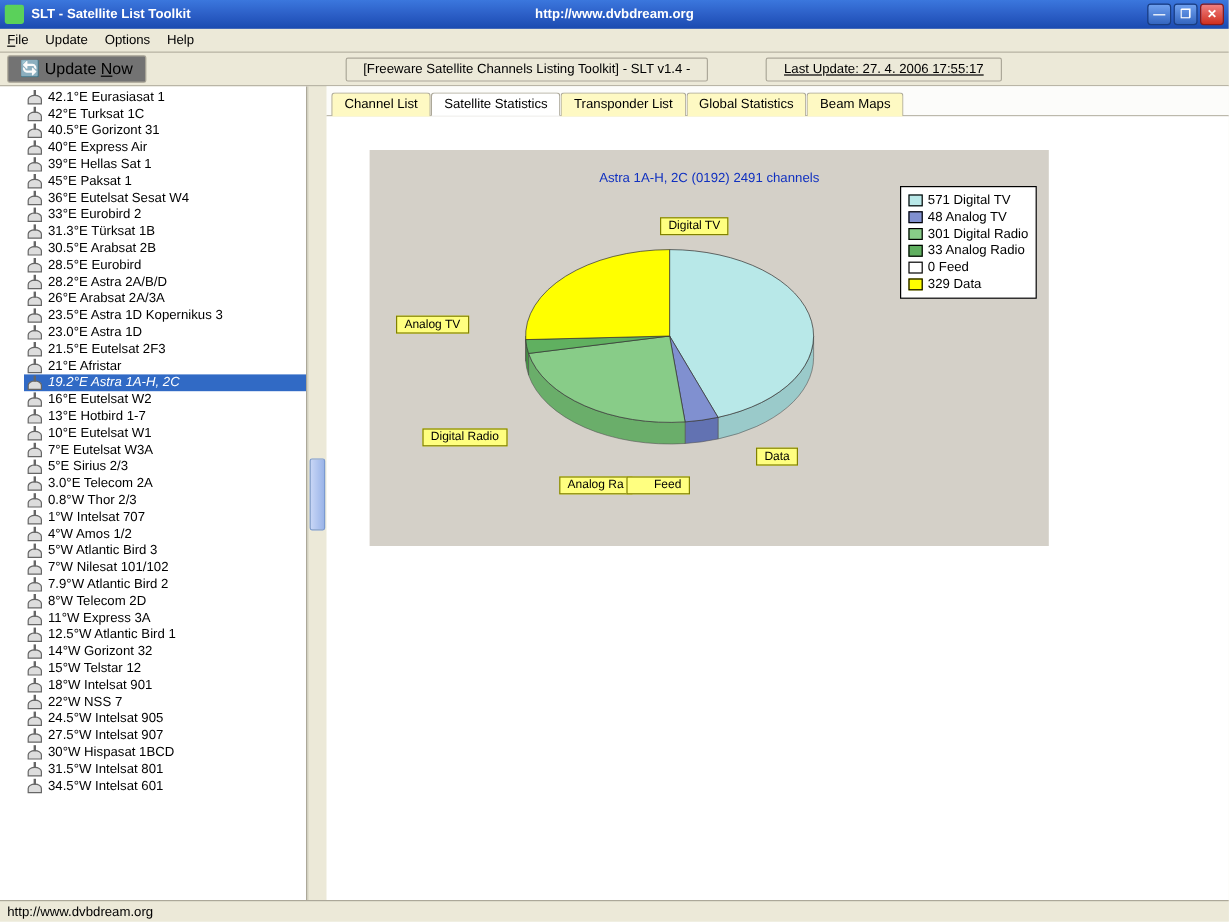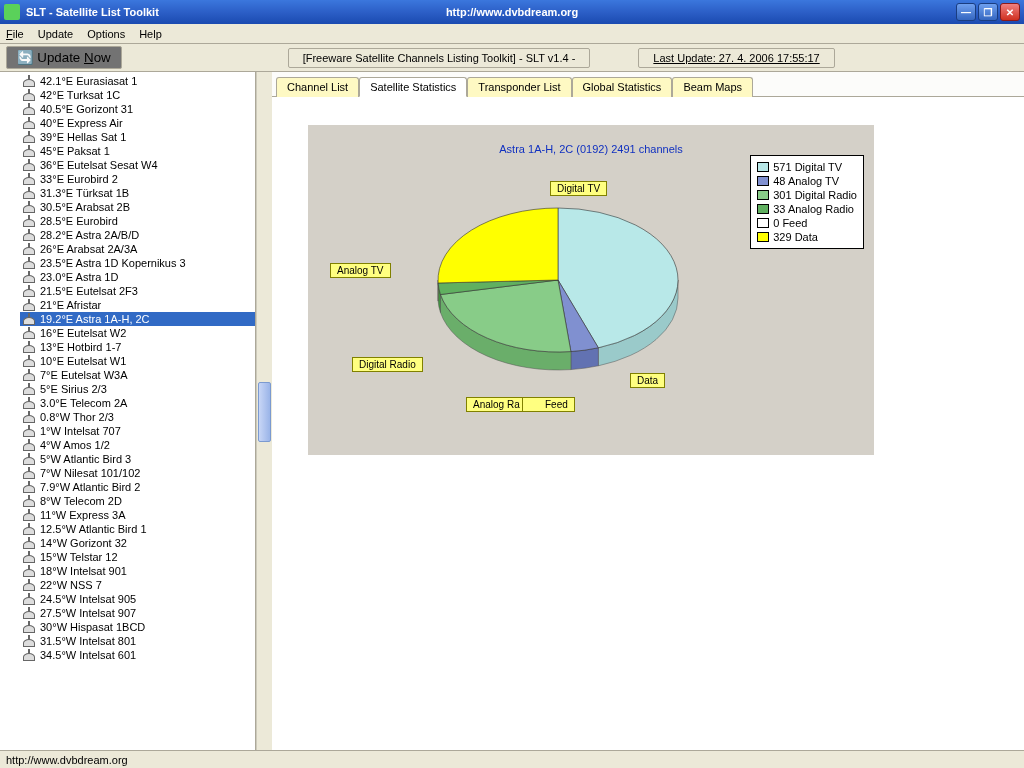--- a/index.html
+++ b/index.html
@@ -15,21 +15,21 @@
 .menubar span { cursor: default; }
 .toolbar { height: 28px; background: #ece9d8; border-bottom: 1px solid #aca899; display: flex; align-items: center; padding: 2px 6px; gap: 8px; }
 .btn { background: #737373; border: 1px solid #aca899; padding: 3px 10px; cursor: pointer; border-radius: 2px; }
 .toolbar .spacer { width: 150px; }
 .toolbar .mid { border: 1px solid #aca899; background: #ece9d8; padding: 3px 14px; border-radius: 2px; }
 .toolbar .right { border: 1px solid #aca899; background: #ece9d8; padding: 3px 14px; border-radius: 2px; text-decoration: underline; margin-left: 40px; }
 .content { display: flex; height: calc(768px - 24px - 20px - 28px - 18px); }
 .sidebar { width: 256px; background: #fff; border-right: 1px solid #aca899; overflow-y: auto; position: relative; }
 .tree { padding: 2px 0 2px 20px; }
 .tree-item { display: flex; align-items: center; height: 14px; padding: 0 2px; white-space: nowrap; cursor: default; }
-.tree-item.selected { background: #316ac5; color: #fff; }
+.tree-item.selected { background: #316ac5; color: #fff; font-style: italic; }
 .sat-icon { width: 14px; height: 12px; margin-right: 4px; position: relative; flex-shrink: 0; }
 .sat-icon::before { content: ""; position: absolute; width: 10px; height: 6px; border: 1px solid #666; background: #ddd; border-radius: 50% 50% 0 0; top: 4px; left: 1px; }
 .sat-icon::after { content: ""; position: absolute; width: 2px; height: 5px; background: #666; top: 0; left: 6px; }
 .detail-scroll { width: 16px; background: #ece9d8; border-left: 1px solid #cdcabb; position: relative; }
 .detail-scroll .thumb { position: absolute; top: 310px; left: 1px; width: 13px; height: 60px; background: linear-gradient(to right,#c8d6f6,#9ab4e8); border: 1px solid #7b9ad0; border-radius: 2px; }
 .main { flex: 1; background: #fff; display: flex; flex-direction: column; }
 .tabs { display: flex; padding: 4px 4px 0 4px; border-bottom: 1px solid #aca899; background: #fcfcfa; gap: 0; }
 .tab { padding: 3px 10px; border: 1px solid #aca899; border-bottom: none; background: #fef9c3; margin-right: 0; cursor: pointer; position: relative; top: 1px; border-radius: 3px 3px 0 0; }
 .tab.active { background: #fff; border-bottom: 1px solid #fff; }
 .chart-area { flex: 1; padding: 28px 36px; background: #fff; }

